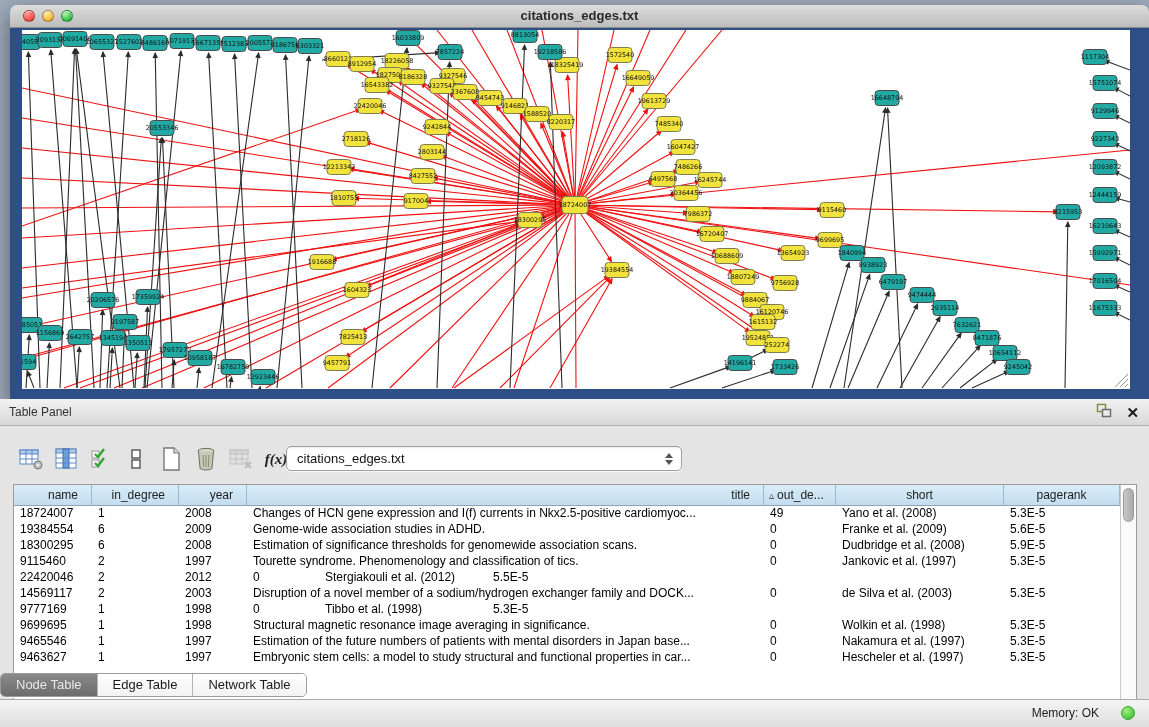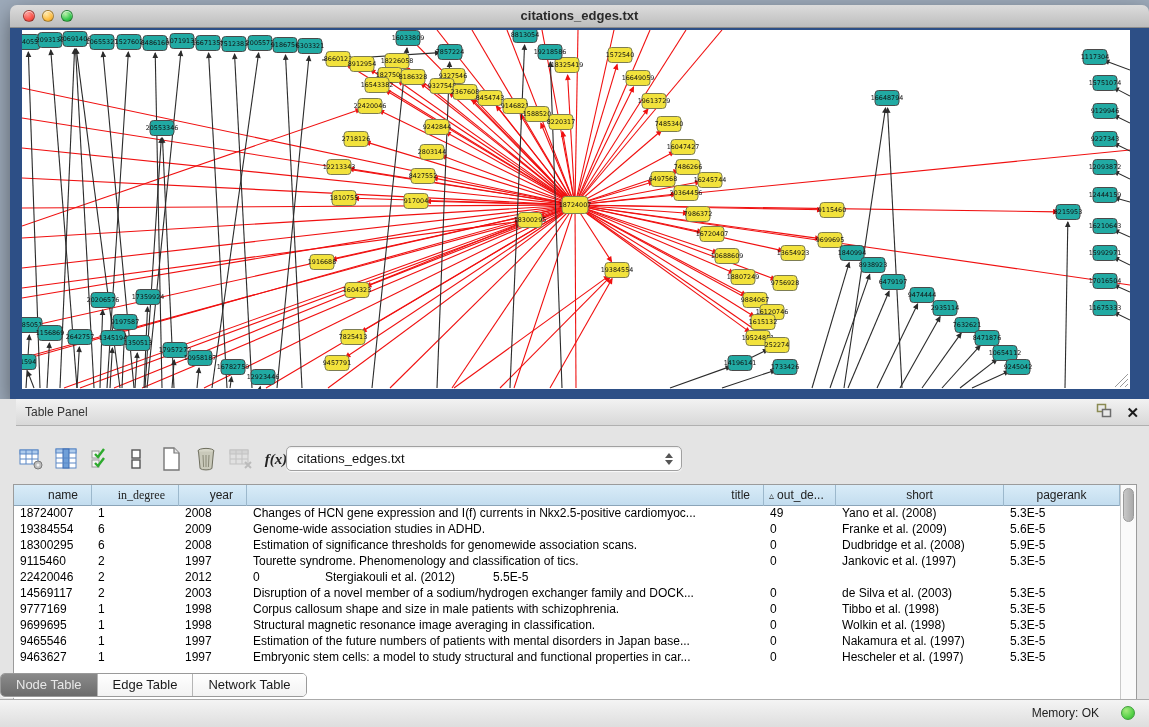--- a/index.html
+++ b/index.html
@@ -19,21 +19,21 @@
            box-shadow:inset 0 1px 1px rgba(255,255,255,.7); }
   .light.red{ background:radial-gradient(circle at 35% 30%, #ff9a96,#f95148 60%,#d03830);}
   .light.yellow{ background:radial-gradient(circle at 35% 30%, #ffe9a8,#fdbc40 60%,#d99a24);}
   .light.green{ background:radial-gradient(circle at 35% 30%, #b8f0a8,#35c94e 60%,#24a238);}
   .wincontent { position:absolute; left:0; top:23px; right:0; bottom:0; background:#2d4f86; }
   .canvas { position:absolute; left:12px; top:2px; width:1108px; height:359px; background:#ffffff; }
   .canvas svg { display:block; }
 
   
   .panel { position:absolute; left:0; top:399px; width:1149px; height:328px; background:#e4e4e4; }
-  .panel-titlebar { position:absolute; left:16px; top:0; right:0; height:27px;
+  .panel-titlebar { position:absolute; left:0; top:0; right:0; height:27px;
                     background:linear-gradient(#f2f2f2,#d8d8d8); border-bottom:1px solid #b0b0b0; }
   .panel-title { position:absolute; left:9px; top:6px; font-size:12px; color:#333; }
   .panel-tb-icons { position:absolute; right:10px; top:4px; display:flex; gap:14px; align-items:center; }
   .close-x { font-size:15px; font-weight:bold; color:#1a1a1a; line-height:18px; cursor:default; }
   .panel-body { position:absolute; left:0; top:27px; right:0; bottom:0; background:#e4e4e4; }
 
   .toolbar { position:absolute; left:16px; top:16px; height:34px; display:flex; align-items:center; }
   .tbtn { width:30px; height:30px; margin-right:5px; display:flex; align-items:center; justify-content:center; }
   .tbtn.disabled { opacity:.45; filter:grayscale(60%); }
   .fx { font-family:"Liberation Serif", serif; font-style:italic; font-weight:bold; font-size:15px; color:#222; }
@@ -877,21 +877,21 @@
       <span>citations_edges.txt</span>
       <span class="combo-arrows">
           <i class="up"></i>
           <i class="down"></i>
         </span>
     </div>
 
     <div class="table-wrap">
       <div class="thead" id="thead">
           <div class="th" style="width: 78px;"><span>name</span></div>
-          <div class="th" style="width: 87px; font-family: Liberation Serif, serif;"><span>in_degree</span></div>
+          <div class="th" style="width: 87px;"><span>in_degree</span></div>
           <div class="th" style="width: 68px;"><span>year</span></div>
           <div class="th" style="width: 517px;"><span>title</span></div>
           <div class="th left" style="width: 72px;"><span class="sortglyph">▵</span><span>out_de...</span></div>
           <div class="th center" style="width: 168px;"><span>short</span></div>
           <div class="th center" style="width: 116px;"><span>pagerank</span></div>
         </div>
       <div class="tbody" id="tbody">
           <div class="tr">
             <div class="td" style="width: 78px;">18724007</div>
             <div class="td" style="width: 87px;">1</div>
@@ -942,30 +942,29 @@
             <div class="td" style="width: 68px;">2003</div>
             <div class="td" style="width: 517px;">Disruption of a novel member of a sodium/hydrogen exchanger family and DOCK...</div>
             <div class="td" style="width: 72px;">0</div>
             <div class="td" style="width: 168px;">de Silva et al. (2003)</div>
             <div class="td" style="width: 116px;">5.3E-5</div>
           </div>
           <div class="tr">
             <div class="td" style="width: 78px;">9777169</div>
             <div class="td" style="width: 87px;">1</div>
             <div class="td" style="width: 68px;">1998</div>
-            <div class="td" style="width: 517px;">Corpus callosum shape and size in male patients with schizophrenia.</div>
             <div class="td" style="width: 72px;">0</div>
             <div class="td" style="width: 168px;">Tibbo et al. (1998)</div>
             <div class="td" style="width: 116px;">5.3E-5</div>
           </div>
           <div class="tr">
             <div class="td" style="width: 78px;">9699695</div>
             <div class="td" style="width: 87px;">1</div>
             <div class="td" style="width: 68px;">1998</div>
-            <div class="td" style="width: 517px;">Structural magnetic resonance image averaging in classification.</div>
+            <div class="td" style="width: 517px;">Structural magnetic resonance image averaging in significance.</div>
             <div class="td" style="width: 72px;">0</div>
             <div class="td" style="width: 168px;">Wolkin et al. (1998)</div>
             <div class="td" style="width: 116px;">5.3E-5</div>
           </div>
           <div class="tr">
             <div class="td" style="width: 78px;">9465546</div>
             <div class="td" style="width: 87px;">1</div>
             <div class="td" style="width: 68px;">1997</div>
             <div class="td" style="width: 517px;">Estimation of the future numbers of patients with mental disorders in Japan base...</div>
             <div class="td" style="width: 72px;">0</div>

